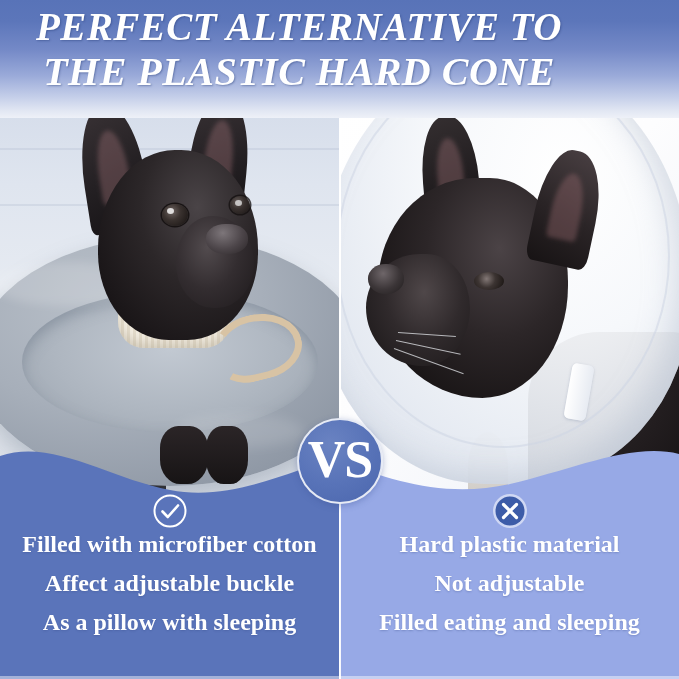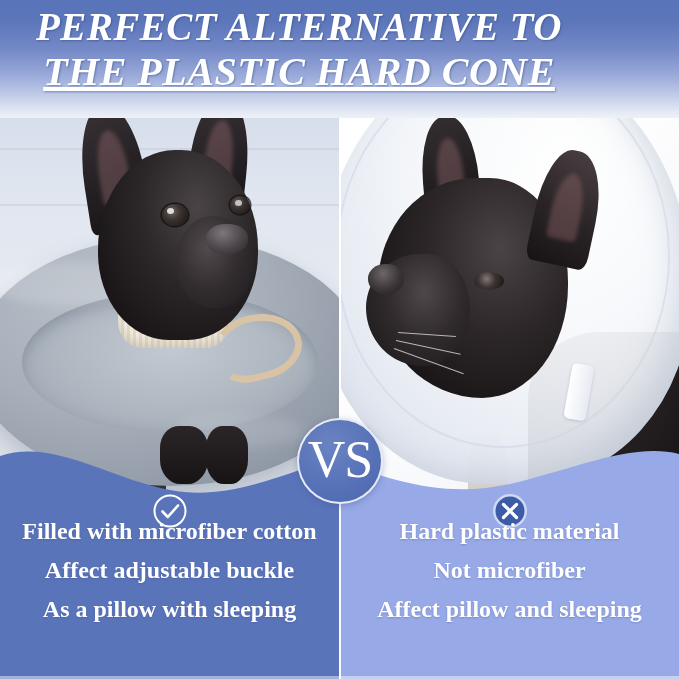--- a/index.html
+++ b/index.html
@@ -48,21 +48,21 @@
     display: block;
     color: #ffffff;
     font-family: "Liberation Serif", "DejaVu Serif", serif;
     font-weight: bold;
     font-style: italic;
     letter-spacing: 0.5px;
     text-shadow: 1px 1px 2px rgba(40, 62, 120, 0.45);
     white-space: nowrap;
   }
   .title-line-1 { font-size: 39px; line-height: 45px; }
-  .title-line-2 { font-size: 40px; line-height: 46px; text-decoration: underline; }
+  .title-line-2 { font-size: 40px; line-height: 46px; }
 
   
   .photo-area {
     position: absolute;
     left: 0; top: 96px;
     width: 679px;
     height: 400px;
     z-index: 1;
   }
   .photo {
@@ -346,21 +346,21 @@
     position: absolute;
     left: 50%;
     top: 73px;
     transform: translateX(-50%);
     width: 36px; height: 36px;
   }
 
   .feature-list {
     position: absolute;
     left: 0;
-    top: 92px;
+    top: 105px;
     width: 100%;
     text-align: center;
   }
   .feature-item {
     display: block;
     color: #ffffff;
     font-family: "Liberation Serif", "DejaVu Serif", serif;
     font-weight: bold;
     font-size: 24px;
     line-height: 39px;
@@ -392,21 +392,21 @@
   }
   .vs-text {
     position: absolute;
     left: 0; top: 0;
     width: 86px; height: 86px;
     display: flex;
     align-items: center;
     justify-content: center;
     color: #ffffff;
     font-family: "Liberation Serif", "DejaVu Serif", serif;
-    font-weight: normal;
+    font-weight: bold;
     font-size: 52px;
     letter-spacing: -1px;
     line-height: 1;
     padding-bottom: 2px;
     box-sizing: border-box;
   }
   .bottom-edge {
     position: absolute;
     left: 0; bottom: 0;
     width: 679px; height: 3px;
@@ -519,22 +519,22 @@
     </div>
 
     <div class="panel-text panel-text-right">
       <svg class="status-icon" viewBox="0 0 36 36">
         <circle cx="18" cy="18" r="17" fill="#ffffff" opacity="0.55"></circle>
         <circle cx="18" cy="18" r="14.5" fill="#3d5ca8"></circle>
         <path d="M11.5 11.5 L24.5 24.5 M24.5 11.5 L11.5 24.5" fill="none" stroke="#ffffff" stroke-width="3.2" stroke-linecap="round"></path>
       </svg>
       <div class="feature-list">
         <span class="feature-item">Hard plastic material</span>
-        <span class="feature-item">Not microfiber</span>
-        <span class="feature-item">Affect pillow and sleeping</span>
+        <span class="feature-item">Not adjustable</span>
+        <span class="feature-item">Filled eating and sleeping</span>
       </div>
     </div>
   </div>
 
   <div class="panel-divider"></div>
 
   <div class="vs-badge">
     <div class="vs-circle"></div>
     <div class="vs-text">VS</div>
   </div>

